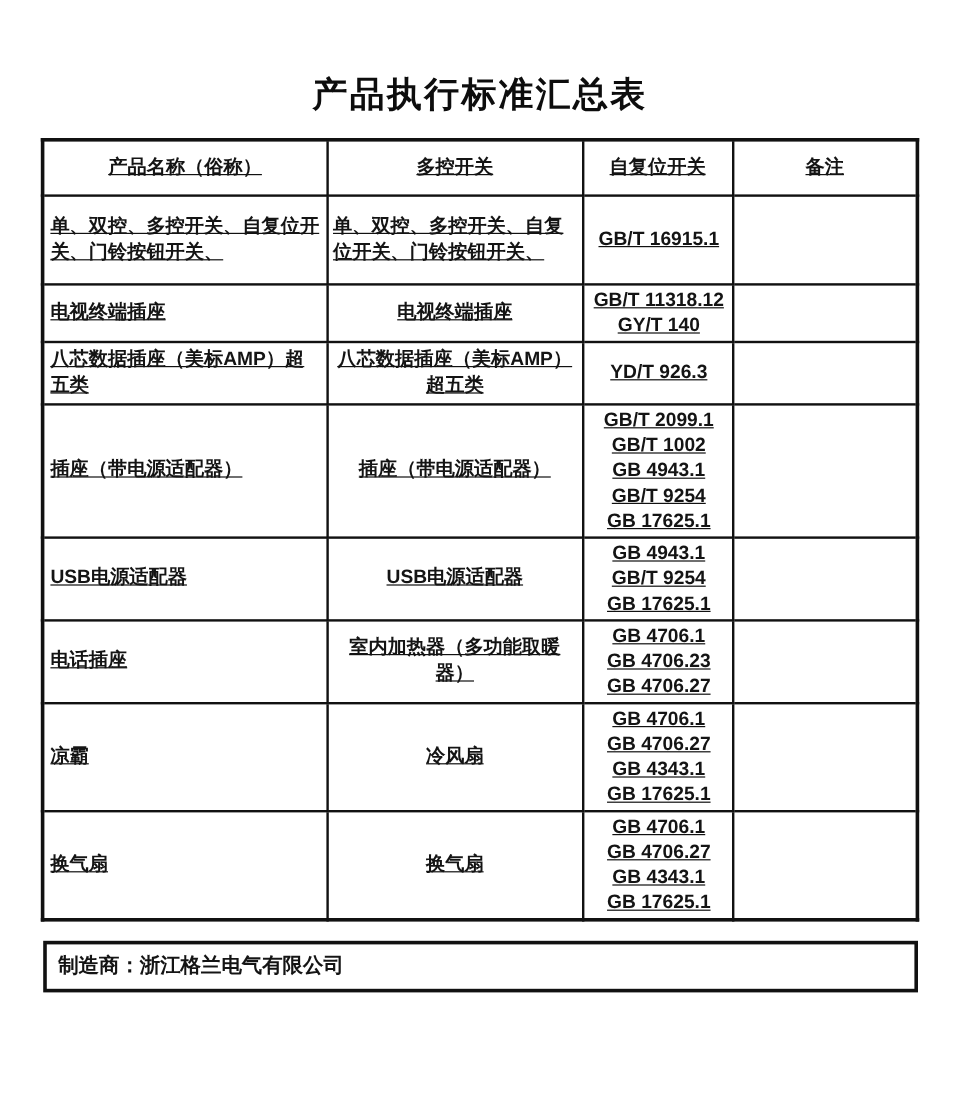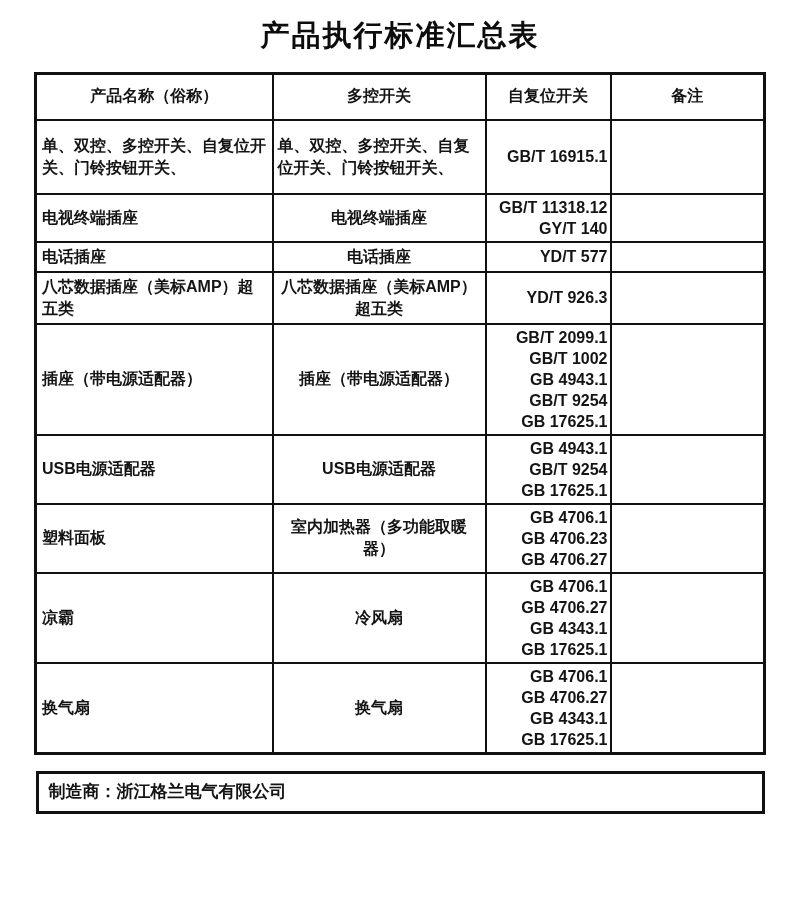--- a/index.html
+++ b/index.html
@@ -13,26 +13,28 @@
     overflow: hidden;
   }
   .page-title {
     text-align: center;
     font-size: 29px;
     font-weight: bold;
     letter-spacing: 2px;
     padding-top: 16px;
     margin-bottom: 14px;
     color: #0d0d0d;
+    margin-top: 43px;
   }
   table.standards {
     width: 729px;
     margin: 16px auto;
     border-collapse: collapse;
     table-layout: fixed;
+    text-decoration: underline;
   }
   table.standards, .footer-box {
     border: 3px solid #111111;
   }
   table.standards th, table.standards td {
     border: 2px solid #111111;
     vertical-align: middle;
     font-size: 16px;
     font-weight: bold;
     color: #141414;
@@ -52,21 +54,21 @@
     padding: 3px 4px 3px 5px;
     line-height: 22px;
   }
   td.cell-standard-name {
     text-align: center;
     padding: 3px 4px;
     line-height: 22px;
   }
   tbody tr:nth-child(1) td.cell-standard-name { text-align: left; }
   td.cell-exec {
-    text-align: right;
+    text-align: center;
     padding: 2px 2px 2px 4px;
     line-height: 21px;
     font-size: 15.5px;
   }
   td.cell-exec .std-line { white-space: nowrap; }
   td.cell-remark { }
   .footer-box {
     width: 729px;
     margin: 0 auto;
     margin-top: 0px;
@@ -110,28 +112,20 @@
       </tr>
       <tr style="height: 37px;">
         <td class="cell-product">电视终端插座</td>
         <td class="cell-standard-name">电视终端插座</td>
         <td class="cell-exec">
           <div class="std-line">GB/T 11318.12</div>
           <div class="std-line">GY/T 140</div>
         </td>
         <td class="cell-remark"></td>
       </tr>
-      <tr style="height: 30px;">
-        <td class="cell-product">电话插座</td>
-        <td class="cell-standard-name">电话插座</td>
-        <td class="cell-exec">
-          <div class="std-line">YD/T 577</div>
-        </td>
-        <td class="cell-remark"></td>
-      </tr>
       <tr style="height: 44px;">
         <td class="cell-product">八芯数据插座（美标AMP）超五类</td>
         <td class="cell-standard-name">八芯数据插座（美标AMP）超五类</td>
         <td class="cell-exec">
           <div class="std-line">YD/T 926.3</div>
         </td>
         <td class="cell-remark"></td>
       </tr>
       <tr style="height: 103px;">
         <td class="cell-product">插座（带电源适配器）</td>
@@ -149,21 +143,21 @@
         <td class="cell-product">USB电源适配器</td>
         <td class="cell-standard-name">USB电源适配器</td>
         <td class="cell-exec">
           <div class="std-line">GB 4943.1</div>
           <div class="std-line">GB/T 9254</div>
           <div class="std-line">GB 17625.1</div>
         </td>
         <td class="cell-remark"></td>
       </tr>
       <tr style="height: 68px;">
-        <td class="cell-product">塑料面板</td>
+        <td class="cell-product">电话插座</td>
         <td class="cell-standard-name">室内加热器（多功能取暖器）</td>
         <td class="cell-exec">
           <div class="std-line">GB 4706.1</div>
           <div class="std-line">GB 4706.23</div>
           <div class="std-line">GB 4706.27</div>
         </td>
         <td class="cell-remark"></td>
       </tr>
       <tr style="height: 80px;">
         <td class="cell-product">凉霸</td>

